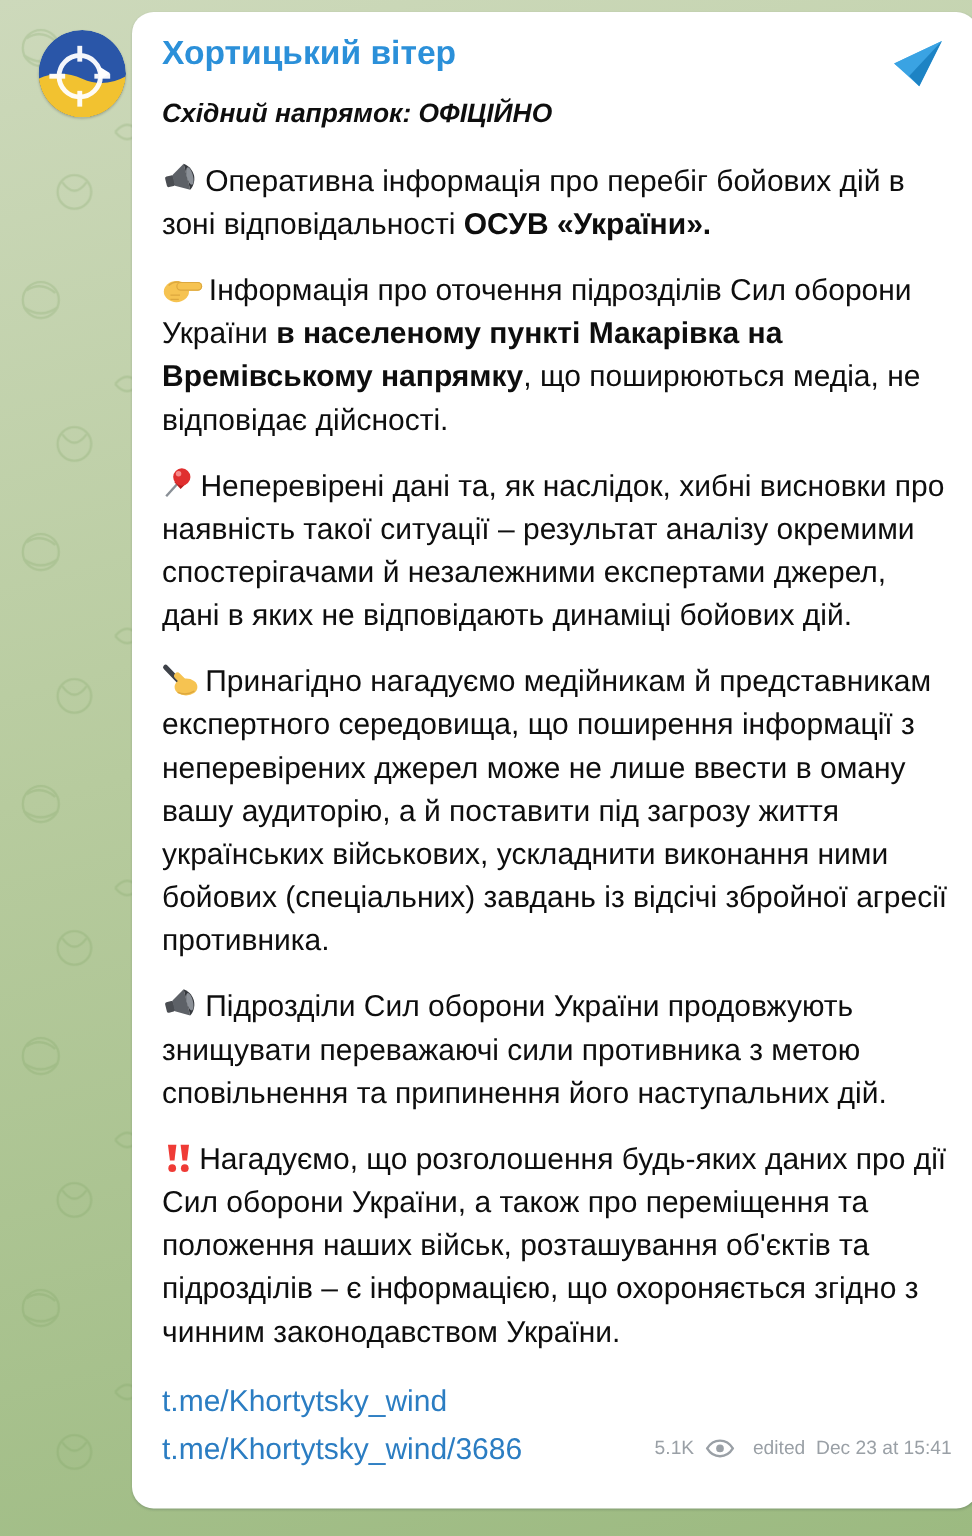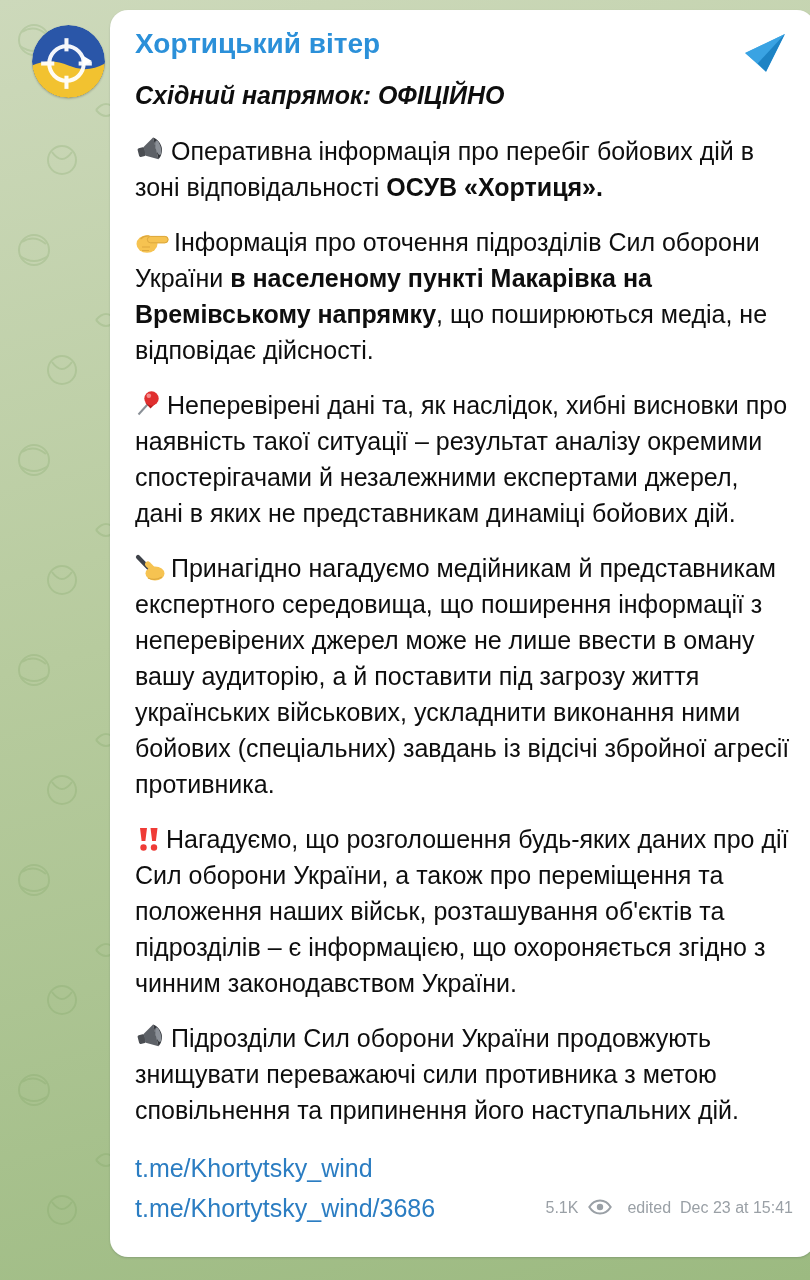--- a/index.html
+++ b/index.html
@@ -33,21 +33,21 @@
     position:absolute;left:32px;top:25px;width:73px;height:73px;border-radius:50%;
     overflow:hidden;z-index:2;box-shadow:0 1px 2px rgba(0,0,0,.2);
   }
   .avatar svg{display:block;width:100%;height:100%;}
   .header-row{display:flex;justify-content:space-between;align-items:flex-start;}
   .channel-name{
     color:var(--channelName);font-weight:bold;font-size:28px;line-height:36px;
     cursor:pointer;
   }
   .plane{width:44px;height:40px;margin:6px 6px 0 0;cursor:pointer;}
-  .subtitle{font-weight:bold;font-style:italic;font-size:25px;line-height:38px;margin-top:4px;}
+  .subtitle{font-weight:bold;font-style:italic;font-size:22px;line-height:38px;margin-top:4px;}
   .para{font-size:25px;line-height:36px;margin-top:19px;}
   .para .emoji{display:inline-block;vertical-align:-4px;margin-right:5px;line-height:0;}
   .para .emoji svg{display:inline-block;}
   .seg{white-space:pre-wrap;}
   .seg.b{font-weight:bold;}
   .seg.i{}
   .links-block{margin-top:20px;}
   .link{color:var(--link);font-size:25px;line-height:40px;cursor:pointer;display:block;width:max-content;text-align:right;}
   .footer-row{display:flex;justify-content:space-between;align-items:center;}
   .meta{display:flex;align-items:flex-start;color:var(--meta);font-size:16px;gap:9px;white-space:nowrap;}
@@ -120,54 +120,54 @@
   <div class="subtitle">Східний напрямок: ОФІЦІЙНО</div>
 
   <div id="paragraphs">
       <div class="para"><span class="emoji"><svg width="31" height="29" viewBox="0 0 31 29">
             <g transform="rotate(-14 15 15)">
               <rect x="3" y="10.5" width="7" height="9" rx="1.5" fill="#4a4d52"></rect>
               <path d="M9.5 10.5 L21 3.5 L21 26 L9.5 19.5 Z" fill="#5d6167"></path>
               <path d="M21 3.5 L21 26 C25.5 23 27 18 27 14.8 C27 11.5 25.5 6.5 21 3.5 Z" fill="#35383d"></path>
               <ellipse cx="23.5" cy="14.8" rx="2.6" ry="7.5" fill="#8b9097"></ellipse>
             </g>
-          </svg></span><span class="seg i">Оперативна інформація про перебіг бойових дій в зоні відповідальності </span><span class="seg b i">ОСУВ «Хортиця».</span></div>
+          </svg></span><span class="seg i">Оперативна інформація про перебіг бойових дій в зоні відповідальності </span><span class="seg b i">ОСУВ «України».</span></div>
       <div class="para"><span class="emoji"><svg width="34" height="27" viewBox="0 0 34 27">
             <ellipse cx="12" cy="16" rx="10.5" ry="8.8" fill="#f6c351"></ellipse>
             <rect x="12" y="8" width="21.5" height="7.2" rx="3.6" fill="#f6c351"></rect>
             <rect x="12.4" y="8.4" width="20.6" height="6.4" rx="3.2" fill="none" stroke="#dda83e" stroke-width="1"></rect>
             <path d="M5.5 11 q3.5 -3.5 9 -3" stroke="#dda83e" stroke-width="1.2" fill="none"></path>
             <path d="M7 19 h8 M7 22.5 h7" stroke="#dda83e" stroke-width="1.1"></path>
           </svg></span><span class="seg">Інформація про оточення підрозділів Сил оборони України </span><span class="seg b">в населеному пункті Макарівка на Времівському напрямку</span><span class="seg">, що поширюються медіа, не відповідає дійсності.</span></div>
       <div class="para"><span class="emoji"><svg width="27" height="29" viewBox="0 0 27 29">
             <line x1="3.5" y1="25.5" x2="12.5" y2="15.5" stroke="#8a9097" stroke-width="2"></line>
             <path d="M10 13.5 L15.5 19.5 L20.5 14.5 Z" fill="#b71c1c"></path>
             <circle cx="16.5" cy="9.5" r="7.2" fill="#e02f2f"></circle>
             <circle cx="13.8" cy="6.8" r="2.3" fill="#f58b8b"></circle>
-          </svg></span><span class="seg">Неперевірені дані та, як наслідок, хибні висновки про наявність такої ситуації – результат аналізу окремими спостерігачами й незалежними експертами джерел, дані в яких не представникам динаміці бойових дій.</span></div>
+          </svg></span><span class="seg">Неперевірені дані та, як наслідок, хибні висновки про наявність такої ситуації – результат аналізу окремими спостерігачами й незалежними експертами джерел, дані в яких не відповідають динаміці бойових дій.</span></div>
       <div class="para"><span class="emoji"><svg width="31" height="27" viewBox="0 0 31 27">
             <line x1="3" y1="3" x2="15" y2="15.5" stroke="#3e4249" stroke-width="4.2" stroke-linecap="round"></line>
             <rect x="9" y="10" width="13" height="5.6" rx="2.8" fill="#f6c351" transform="rotate(45 15.5 12.8)"></rect>
             <ellipse cx="20" cy="19.5" rx="9.5" ry="7" fill="#f6c351"></ellipse>
             <path d="M13 24 q7 3 14 -1" stroke="#dda83e" stroke-width="1.2" fill="none"></path>
           </svg></span><span class="seg">Принагідно нагадуємо медійникам й представникам експертного середовища, що поширення інформації з неперевірених джерел може не лише ввести в оману вашу аудиторію, а й поставити під загрозу життя українських військових, ускладнити виконання ними бойових (спеціальних) завдань із відсічі збройної агресії противника.</span></div>
-      <div class="para"><span class="emoji"><svg width="26" height="27" viewBox="0 0 26 27">
-            <path d="M5 3 h7 l-1.6 13 h-3.8 Z" fill="#ef3b36" rx="3"></path>
-            <circle cx="8.5" cy="22.5" r="3.2" fill="#ef3b36"></circle>
-            <path d="M15.5 3 h7 l-1.6 13 h-3.8 Z" fill="#ef3b36"></path>
-            <circle cx="19" cy="22.5" r="3.2" fill="#ef3b36"></circle>
-          </svg></span><span class="seg">Нагадуємо, що розголошення будь-яких даних про дії Сил оборони України, а також про переміщення та положення наших військ, розташування об'єктів та підрозділів – є інформацією, що охороняється згідно з чинним законодавством України.</span></div>
       <div class="para"><span class="emoji"><svg width="31" height="29" viewBox="0 0 31 29">
             <g transform="rotate(-14 15 15)">
               <rect x="3" y="10.5" width="7" height="9" rx="1.5" fill="#4a4d52"></rect>
               <path d="M9.5 10.5 L21 3.5 L21 26 L9.5 19.5 Z" fill="#5d6167"></path>
               <path d="M21 3.5 L21 26 C25.5 23 27 18 27 14.8 C27 11.5 25.5 6.5 21 3.5 Z" fill="#35383d"></path>
               <ellipse cx="23.5" cy="14.8" rx="2.6" ry="7.5" fill="#8b9097"></ellipse>
             </g>
           </svg></span><span class="seg i">Підрозділи Сил оборони України продовжують знищувати переважаючі сили противника з метою сповільнення та припинення його наступальних дій.</span></div>
+      <div class="para"><span class="emoji"><svg width="26" height="27" viewBox="0 0 26 27">
+            <path d="M5 3 h7 l-1.6 13 h-3.8 Z" fill="#ef3b36" rx="3"></path>
+            <circle cx="8.5" cy="22.5" r="3.2" fill="#ef3b36"></circle>
+            <path d="M15.5 3 h7 l-1.6 13 h-3.8 Z" fill="#ef3b36"></path>
+            <circle cx="19" cy="22.5" r="3.2" fill="#ef3b36"></circle>
+          </svg></span><span class="seg">Нагадуємо, що розголошення будь-яких даних про дії Сил оборони України, а також про переміщення та положення наших військ, розташування об'єктів та підрозділів – є інформацією, що охороняється згідно з чинним законодавством України.</span></div>
     </div>
 
   <div class="links-block">
     <span class="link">t.me/Khortytsky_wind</span>
     <div class="footer-row">
       <span class="link">t.me/Khortytsky_wind/3686</span>
       <span class="meta">
         <span class="views">5.1K</span>
         <span class="eye">
           <svg width="24" height="16" viewBox="0 0 24 16" xmlns="http://www.w3.org/2000/svg">

